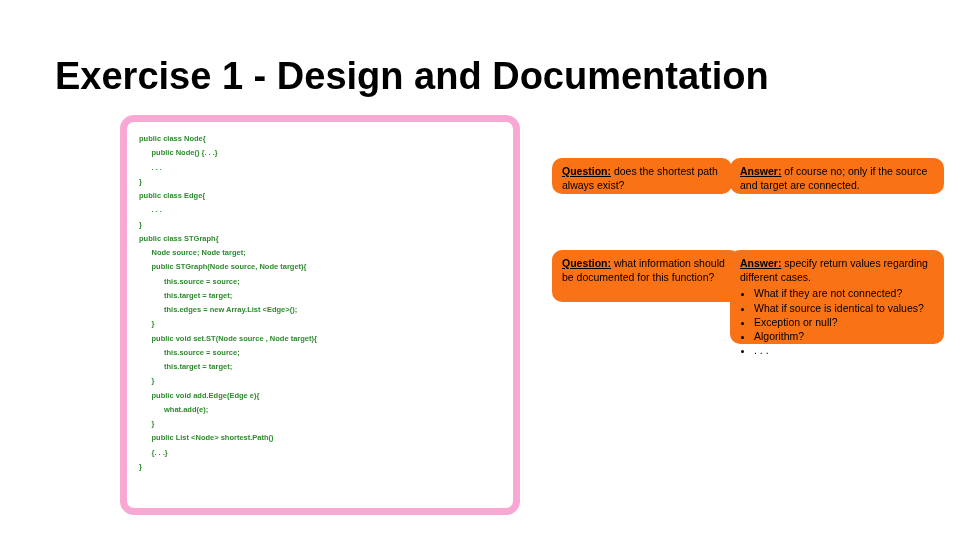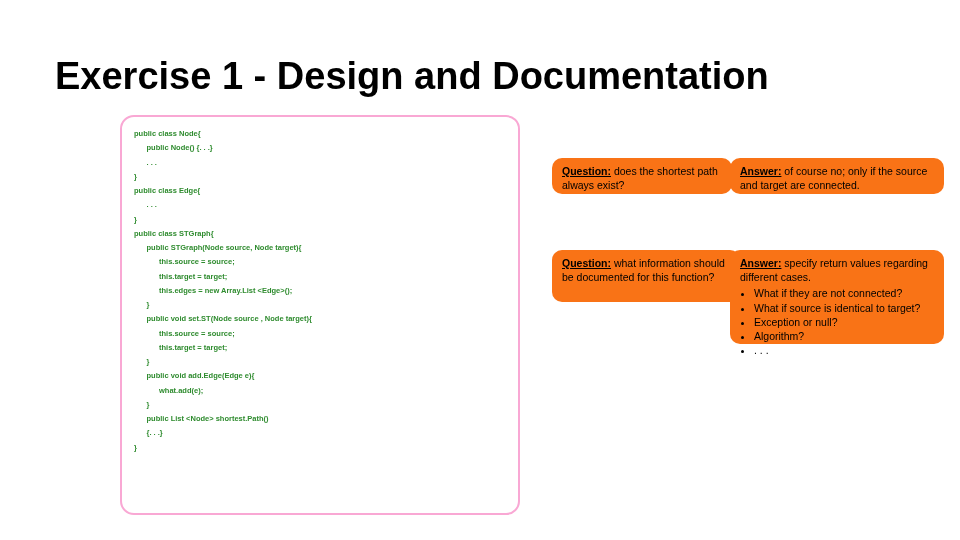--- a/index.html
+++ b/index.html
@@ -20,21 +20,21 @@
     font-weight: 700;
     color: #000;
     letter-spacing: 0px;
   }
   .code-box {
     position: absolute;
     left: 120px;
     top: 115px;
     width: 400px;
     height: 400px;
-    border: 2px solid #f9a8d4;
+    border: 7px solid #f9a8d4;
     border-radius: 14px;
     padding: 10px 12px;
     box-sizing: border-box;
     background: #fff;
   }
   .code-box .line {
     font-family: Arial, sans-serif;
     font-size: 7.5px;
     color: #2e8b2e;
     font-weight: bold;
@@ -69,20 +69,21 @@
 
 <div class="code-box">
   <div class="line">public class Node{</div>
   <div class="line">      public Node() {. . .}</div>
   <div class="line">      . . .</div>
   <div class="line">}</div>
   <div class="line">public class Edge{</div>
   <div class="line">      . . .</div>
   <div class="line">}</div>
   <div class="line">public class STGraph{</div>
+  <div class="line">      Node source; Node target;</div>
   <div class="line">      public STGraph(Node source, Node target){</div>
   <div class="line">            this.source = source;</div>
   <div class="line">            this.target = target;</div>
   <div class="line">            this.edges = new Array.List &lt;Edge&gt;();</div>
   <div class="line">      }</div>
   <div class="line">      public void set.ST(Node source , Node target){</div>
   <div class="line">            this.source = source;</div>
   <div class="line">            this.target = target;</div>
   <div class="line">      }</div>
   <div class="line">      public void add.Edge(Edge e){</div>
@@ -102,18 +103,18 @@
 </div>
 
 <div class="callout q2">
   <span class="qa-label">Question:</span><span> what information should be documented for this function?</span>
 </div>
 
 <div class="callout a2">
   <span class="qa-label">Answer:</span><span> specify return values regarding different cases.</span>
   <ul>
     <li>What if they are not connected?</li>
-    <li>What if source is identical to target?</li>
+    <li>What if source is identical to values?</li>
     <li>Exception or null?</li>
     <li>Algorithm?</li>
     <li>. . .</li>
   </ul>
 </div>
 
 </body></html>

